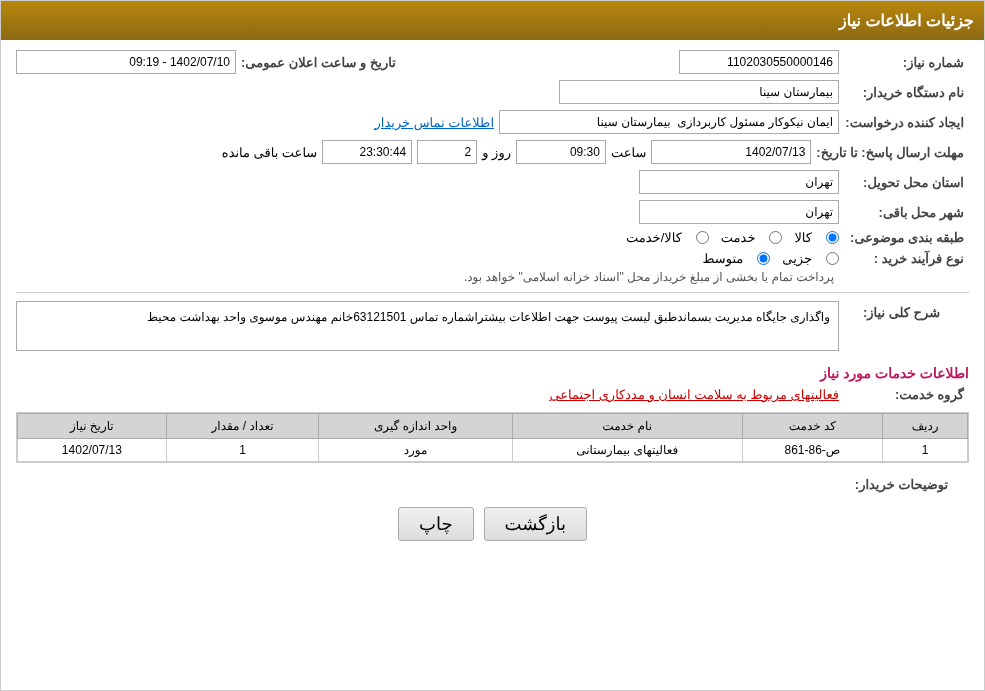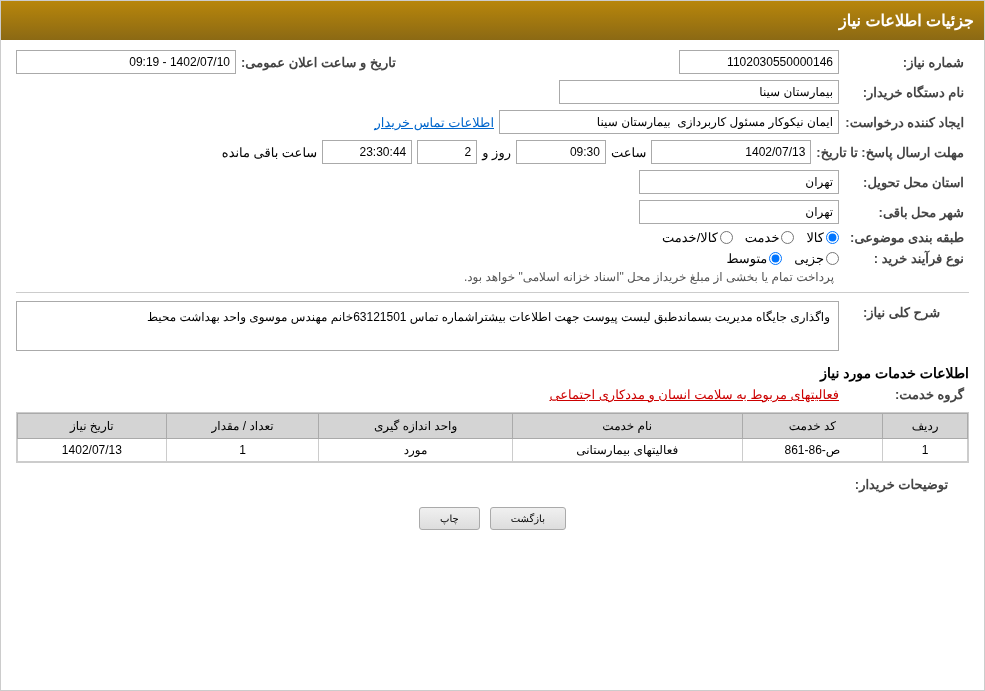--- a/index.html
+++ b/index.html
@@ -55,33 +55,33 @@
     .input-small { width: 60px; }
     .link-blue {
       color: #0066cc;
       cursor: pointer;
       text-decoration: underline;
       margin-right: 5px;
     }
     .section-title {
       font-size: 14px;
       font-weight: bold;
-      color: #000000;
+      color: #be185d;
       margin: 10px 0 6px 0;
       text-align: right;
     }
     .radio-group {
       display: flex;
       gap: 12px;
       align-items: center;
     }
     .radio-label {
       display: flex;
       align-items: center;
-      gap: 2px;
+      gap: 14px;
       cursor: pointer;
     }
     .note-text {
       color: #555;
       font-size: 12px;
       margin-right: 5px;
     }
     .table-section {
       margin-top: 10px;
       border: 1px solid #ccc;
@@ -116,21 +116,21 @@
     .buttons-row {
       display: flex;
       justify-content: center;
       gap: 10px;
       margin-top: 15px;
       margin-bottom: 10px;
     }
     .btn {
       padding: 5px 20px;
       font-family: Tahoma, Arial, sans-serif;
-      font-size: 10px;
+      font-size: 18px;
       cursor: pointer;
       border: 1px solid #aaa;
       border-radius: 3px;
     }
     .btn-print {
       background: linear-gradient(to bottom, #f0f0f0, #ddd);
     }
     .btn-back {
       background: linear-gradient(to bottom, #f0f0f0, #ddd);
     }

